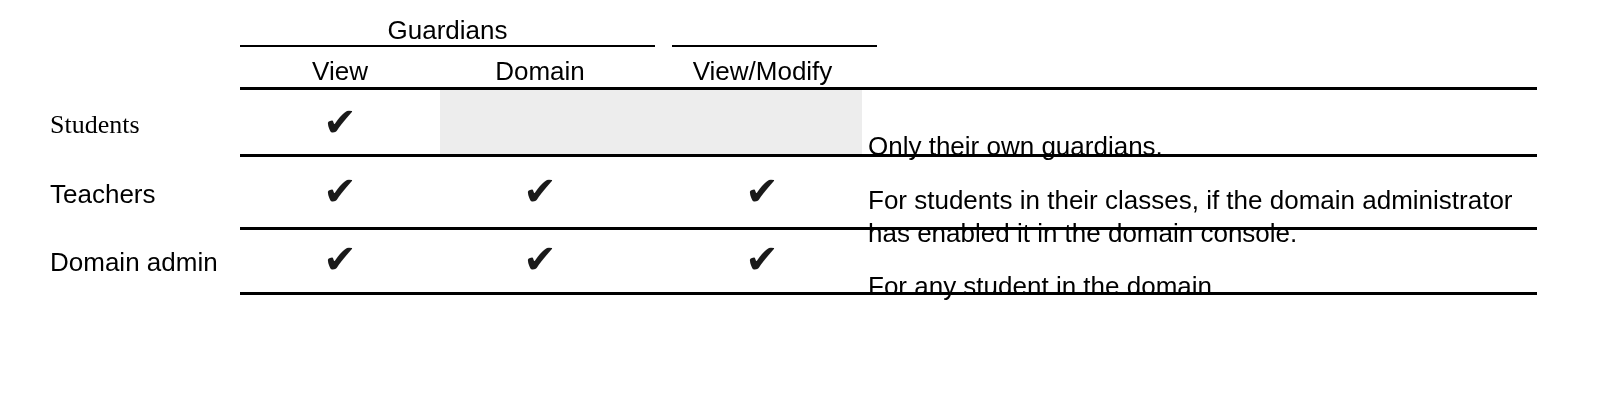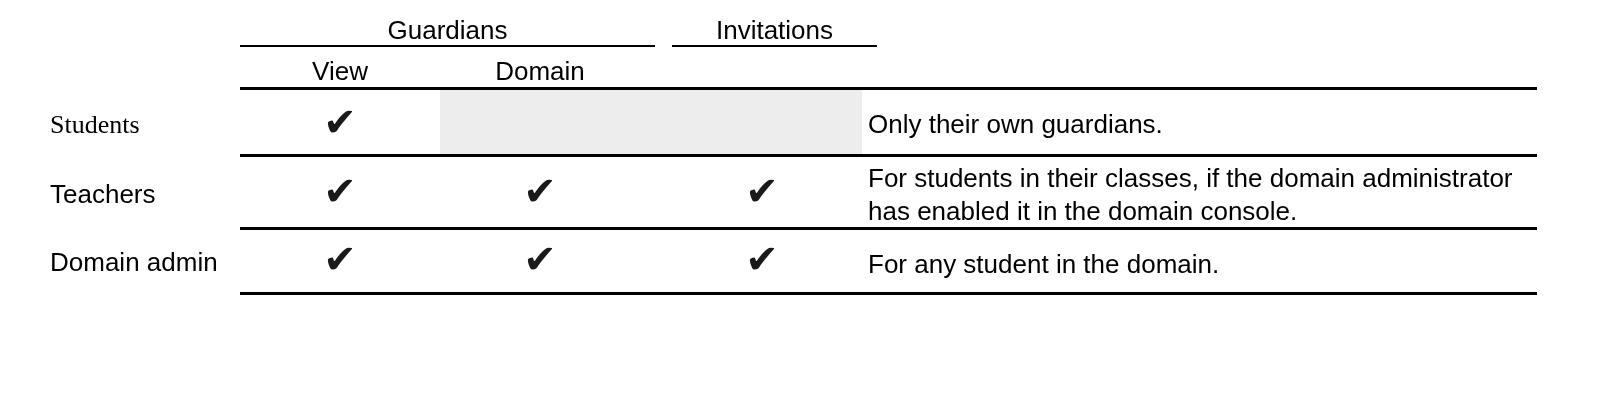--- a/index.html
+++ b/index.html
@@ -95,20 +95,21 @@
     color: #1a1a1a;
   }
 
   .note-cell {
     position: absolute;
     left: 868px;
     width: 660px;
     font-size: 26px;
     line-height: 33px;
     text-align: left;
+    margin-top: 22px;
   }
 
   
   .r-students .row-label { top: 109px; font-family: Liberation Serif, serif; }
   .r-students .check     { top: 102px; }
   .r-students .note-cell { top: 108px; }
 
   .r-teachers .row-label { top: 178px; }
   .r-teachers .check     { top: 171px; }
   .r-teachers .note-cell { top: 162px; }
@@ -131,27 +132,27 @@
     line-height: 32px;
     white-space: nowrap;
   }
 </style>
 </head>
 <body>
 
 <div class="page">
 
   <div class="grp-head grp-guardians">Guardians</div>
-  <div class="grp-head grp-invitations">Invitations</div>
 
   <div class="rule rule-group rule-guardians"></div>
   <div class="rule rule-group rule-invitations"></div>
 
   <div class="sub-head sub-view">View</div>
   <div class="sub-head sub-modify">Domain</div>
+  <div class="sub-head sub-viewmod">View/Modify</div>
 
   <div class="rule rule-main rule-r0"></div>
   <div class="rule rule-main rule-r1"></div>
   <div class="rule rule-main rule-r2"></div>
   <div class="rule rule-main rule-r3"></div>
 
   <div class="shade"></div>
 
   <div class="r-students">
     <div class="row-label">Students</div>

